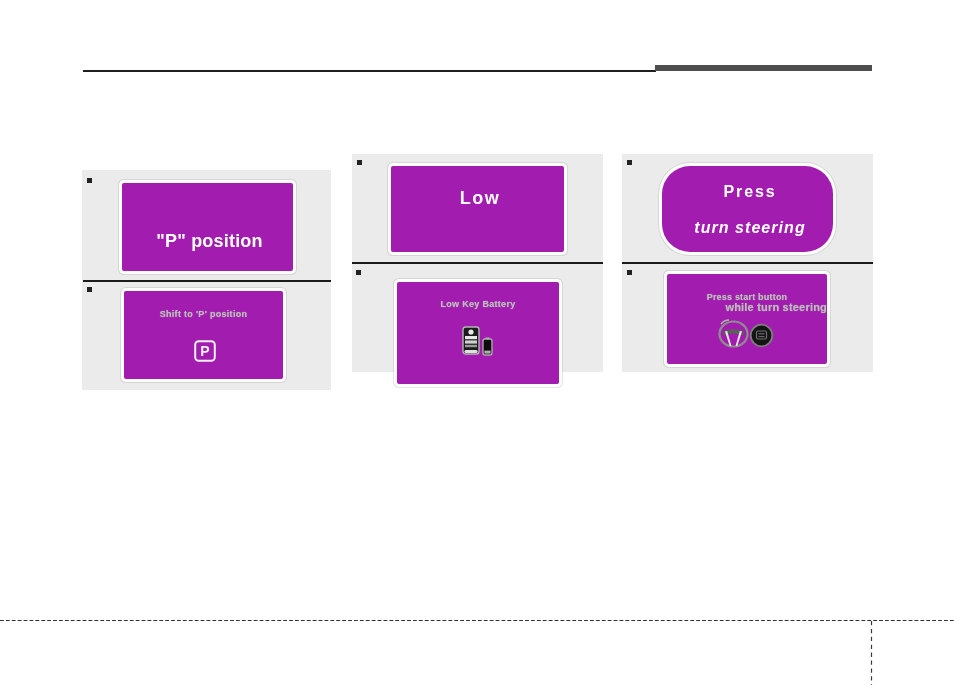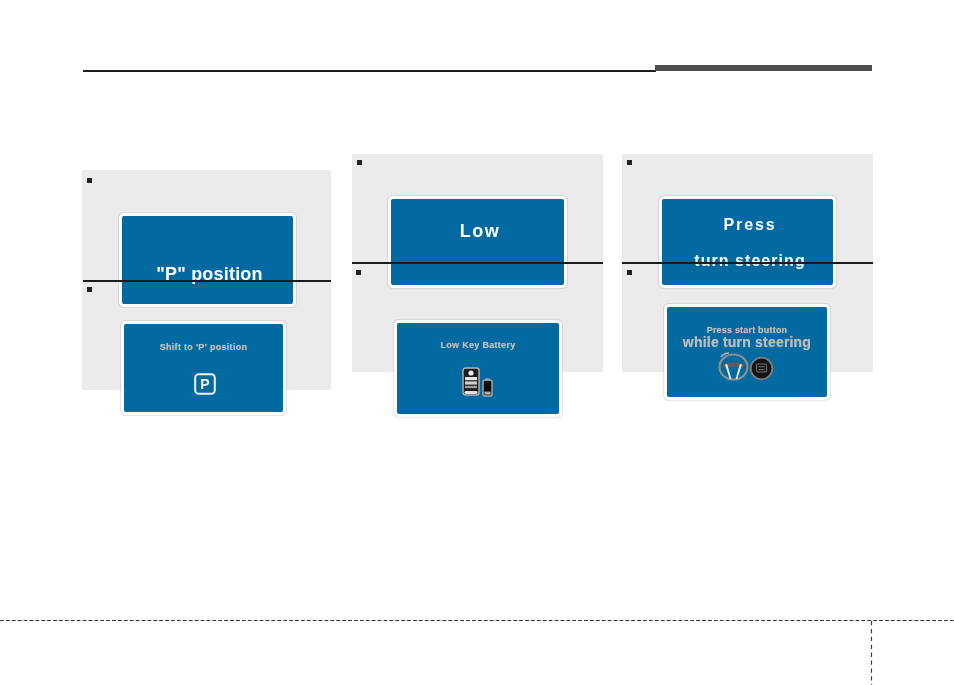--- a/index.html
+++ b/index.html
@@ -1,21 +1,21 @@
 <!DOCTYPE html>
 <html><head>
 <meta charset="utf-8">
 <style>
   html,body{margin:0;padding:0;}
   body{width:954px;height:685px;position:relative;background:#ffffff;
        font-family:"Liberation Sans", sans-serif;overflow:hidden;}
   .abs{position:absolute;}
   .panel{position:absolute;background:#ebebeb;}
-  .screen{position:absolute;background:#0369a1;border-radius:2px;
-          box-shadow:0 0 0 3px #fdfdfd,0 0 0 4px rgba(120,120,120,.18);margin-top:33px;}
+  .screen{position:absolute;background:#a21caf;border-radius:2px;
+          box-shadow:0 0 0 3px #fdfdfd,0 0 0 4px rgba(120,120,120,.18);}
   .bullet{position:absolute;width:5px;height:5px;background:#222;}
   .sep{position:absolute;height:2px;background:#1b1b1b;}
   .lcd{position:absolute;left:0;right:0;color:#fff;text-align:center;
        font-weight:bold;white-space:nowrap;}
   .lcdsm{position:absolute;left:0;right:0;color:#bdbdbd;text-align:center;
        font-weight:bold;white-space:nowrap;text-shadow:0 0 1px rgba(170,170,170,.9);}
 </style>
 </head>
 <body>
 
@@ -54,58 +54,58 @@
 <div class="screen" style="left:391px;top:166px;width:173px;height:86px;">
 
   <div class="lcd" style="left:5px;top:22px;font-size:18px;letter-spacing:1.5px;">Low</div>
 
 </div>
 
 <div class="sep" style="left:352px;top:262px;width:251px;"></div>
 
 <div class="bullet" style="left:356px;top:270px;"></div>
 
-<div class="screen" style="left:397px;top:290px;width:162px;height:91px;">
+<div class="screen" style="left:397px;top:282px;width:162px;height:102px;">
 
   <div class="lcdsm" style="top:17px;font-size:9px;letter-spacing:0.3px;">Low Key Battery</div>
 
   <svg class="abs" style="left:65px;top:44px;" width="34" height="32" viewBox="0 0 34 32">
     <rect x="1" y="1" width="16" height="27" rx="2.5" fill="#1c1c1c" stroke="#b5b5b5" stroke-width="1.4"></rect>
     <circle cx="9" cy="6" r="2.6" fill="#e8e8e8"></circle>
     <rect x="3" y="10" width="12" height="3.2" fill="#e8e8e8"></rect>
     <rect x="3" y="14.4" width="12" height="3.2" fill="#d0d0d0"></rect>
     <rect x="3" y="18.8" width="12" height="2.4" fill="#9a9a9a"></rect>
     <rect x="2.4" y="24" width="13.2" height="3" rx="1.5" fill="#e0e0e0"></rect>
     <rect x="21" y="13" width="9" height="16" rx="2" fill="#0d0d0d" stroke="#aaaaaa" stroke-width="1.4"></rect>
     <rect x="23.5" y="11.4" width="4" height="2" fill="#aaaaaa"></rect>
     <rect x="22.4" y="24.6" width="6.2" height="3" fill="#b0b0b0"></rect>
   </svg>
 </div>
 
 <div class="panel" style="left:622px;top:154px;width:251px;height:218px;"></div>
 
 <div class="bullet" style="left:627px;top:160px;"></div>
 
-<div class="screen" style="left:662px;top:166px;width:171px;height:86px;">
+<div class="screen" style="left:662px;top:166px;width:171px;height:86px;border-radius:28px;">
 
   <div class="lcd" style="left:5px;top:17px;font-size:16px;letter-spacing:1.9px;">Press</div>
 
 
-  <div class="lcd" style="left:5px;top:53px;font-size:16px;letter-spacing:1.05px;">turn steering</div>
+  <div class="lcd" style="left:5px;top:53px;font-size:16px;letter-spacing:1.05px;font-style:italic;">turn steering</div>
 </div>
 
 <div class="sep" style="left:622px;top:262px;width:251px;"></div>
 
 <div class="bullet" style="left:627px;top:270px;"></div>
 
 <div class="screen" style="left:667px;top:274px;width:160px;height:90px;">
 
   <div class="lcdsm" style="top:18px;font-size:9px;letter-spacing:0.2px;">Press start button</div>
 
-  <div class="lcdsm" style="top:27px;font-size:14px;letter-spacing:0.2px;">while turn steering</div>
+  <div class="lcdsm" style="top:27px;font-size:11px;letter-spacing:0.2px;text-align:right;">while turn steering</div>
 
   <svg class="abs" style="left:50px;top:42px;" width="110" height="36" viewBox="0 0 110 36">
     <ellipse cx="16.5" cy="18" rx="14" ry="12.5" fill="none" stroke="#8d8d8d" stroke-width="2.2"></ellipse>
     <path d="M5.5 15.5 Q16.5 10.5 27.5 15.5 L25.8 19.5 Q16.5 15.5 7.2 19.5 Z" fill="#5e5e5e"></path>
     <path d="M8 15.5 L12.8 30.2 L14.4 29.8 L10.2 15 Z" fill="#e8e8e8"></path>
     <path d="M25 15.5 L20.2 30.2 L18.6 29.8 L22.8 15 Z" fill="#e8e8e8"></path>
     <path d="M4 8 Q7 4 12 4" fill="none" stroke="#b0b0b0" stroke-width="1.6"></path>
     <circle cx="44.5" cy="19.5" r="10.8" fill="#141414" stroke="#7d7d7d" stroke-width="1.8"></circle>
     <rect x="39.5" y="15" width="10" height="8" rx="1.5" fill="none" stroke="#6e6e6e" stroke-width="1.2"></rect>
     <line x1="41.5" y1="17.8" x2="47.5" y2="17.8" stroke="#6e6e6e" stroke-width="1.1"></line>

